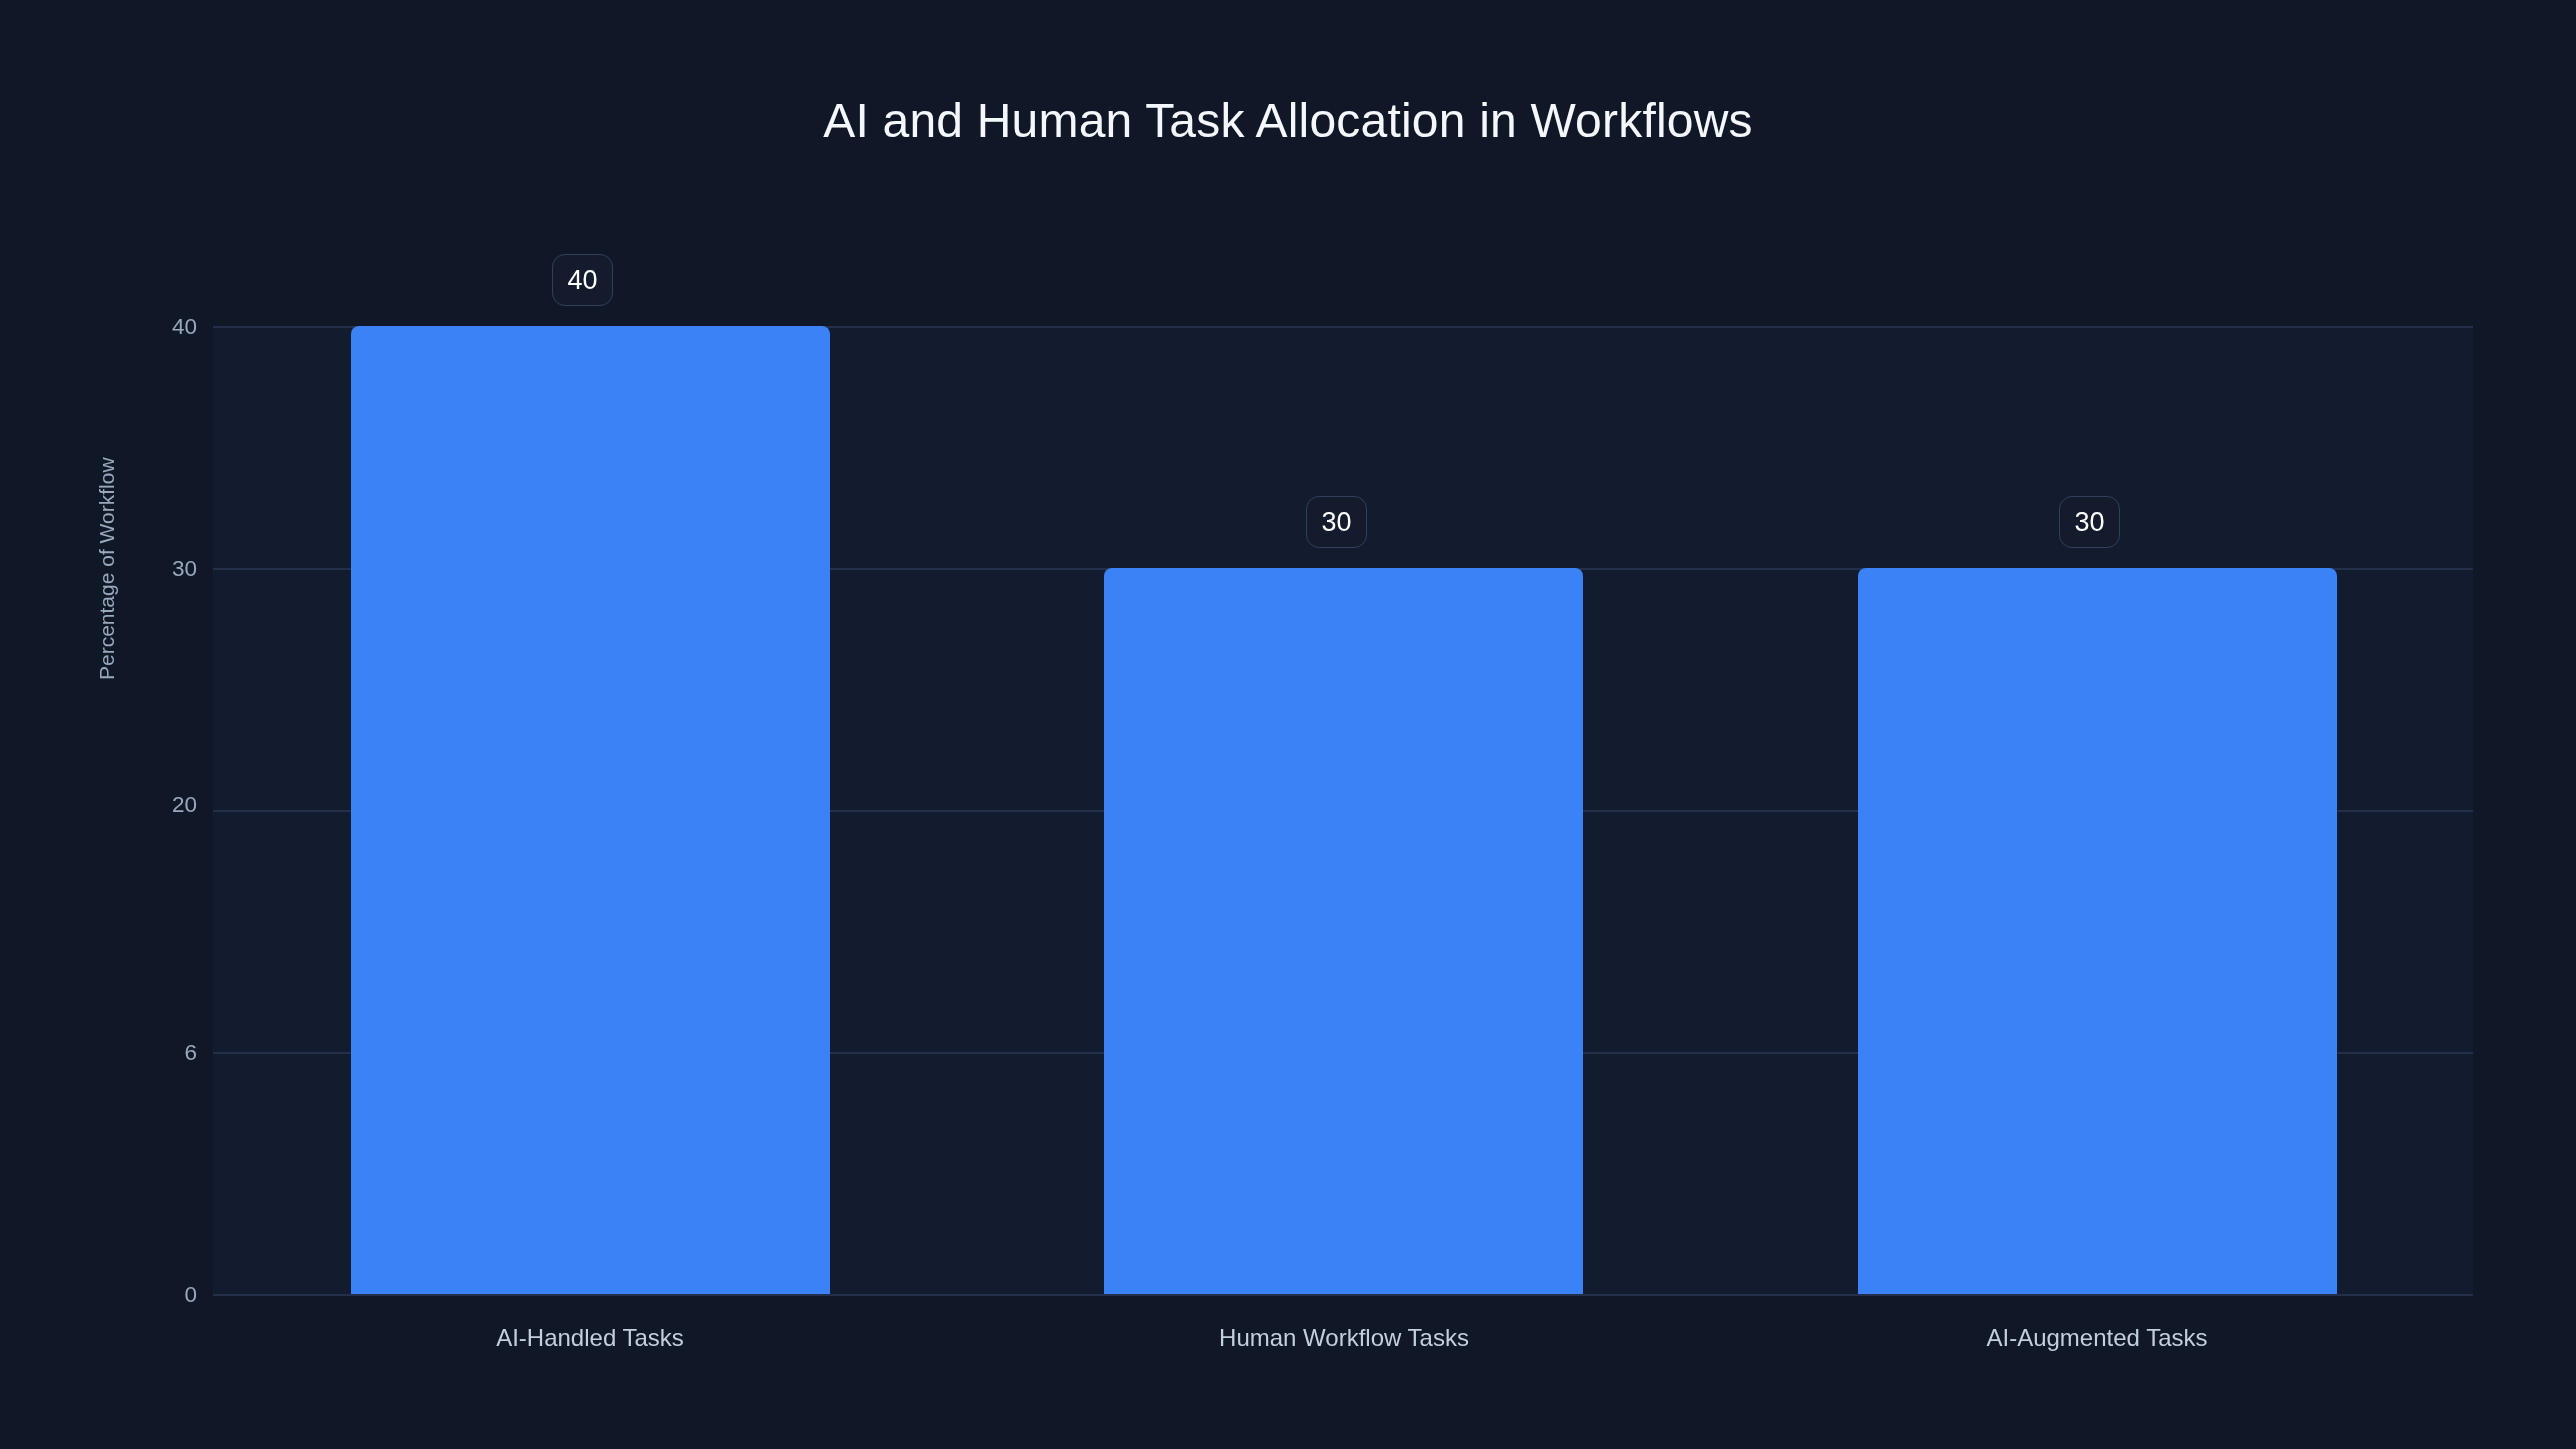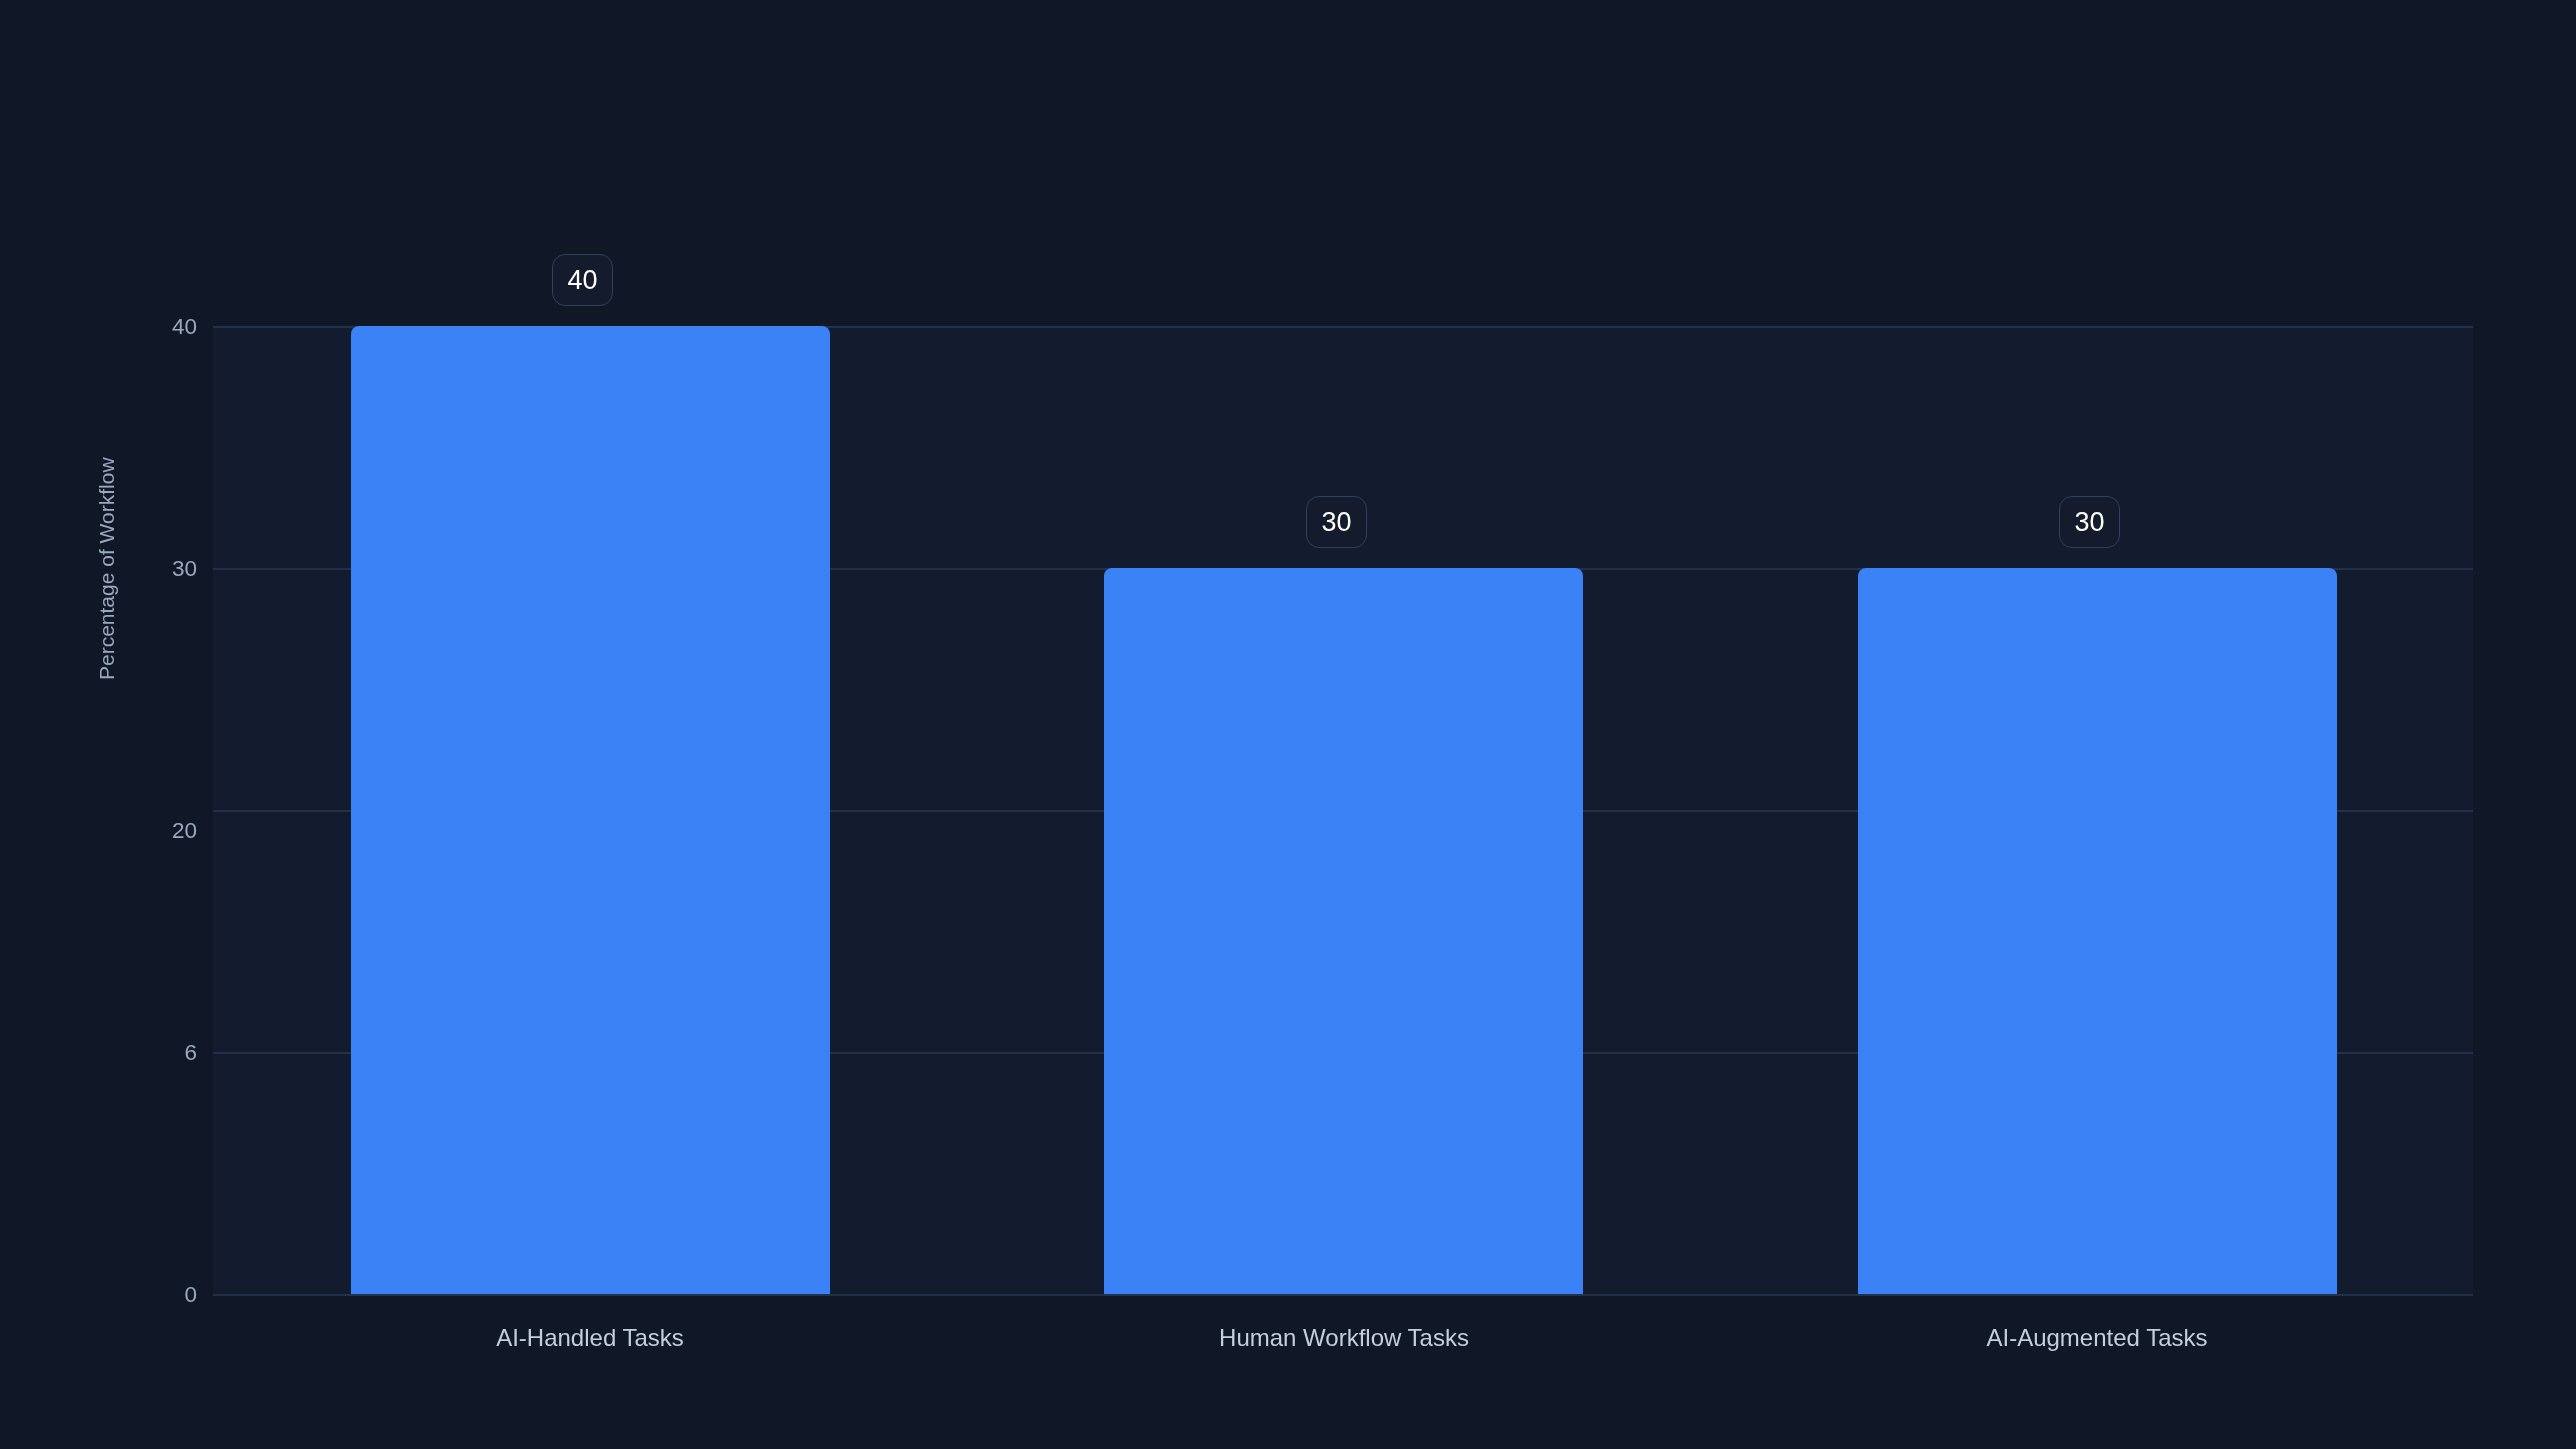--- a/index.html
+++ b/index.html
@@ -117,33 +117,34 @@
     text-align: left;
     white-space: nowrap;
     transform: translateX(-50%);
   }
 </style>
 </head>
 <body>
 
 <div id="chart-root">
 
+  <div class="chart-title">AI and Human Task Allocation in Workflows</div>
 
 
   <div class="plot-area"></div>
 
   <div class="gridline" style="top: 326px; background: rgb(36, 48, 73);"></div>
   <div class="gridline" style="top: 568px; background: rgb(36, 48, 73);"></div>
   <div class="gridline" style="top: 810px; background: rgb(36, 48, 73);"></div>
   <div class="gridline" style="top: 1052px; background: rgb(36, 48, 73);"></div>
   <div class="gridline" style="top: 1294px; background: rgb(36, 48, 73);"></div>
 
   <div class="y-tick-label" style="left:141px; width:56px; top:314px;">40</div>
   <div class="y-tick-label" style="left: 141px; width: 56px; top: 556px;">30</div>
-  <div class="y-tick-label" style="left: 141px; width: 56px; top: 818px;">20</div>
+  <div class="y-tick-label" style="left: 141px; width: 56px; top: 792px;">20</div>
   <div class="y-tick-label" style="left: 141px; width: 56px; top: 1040px;">6</div>
   <div class="y-tick-label" style="left:141px; width:56px; top:1282px;">0</div>
 
   <div class="y-axis-title">Percentage of Workflow</div>
 
   <div class="bar" style="left: 351px; top: 326px; width: 479px; height: 968px; background: rgb(59, 130, 246);"></div>
   <div class="bar" style="left: 1104px; top: 568px; width: 479px; height: 726px; background: rgb(59, 130, 246);"></div>
   <div class="bar" style="left: 1858px; top: 568px; width: 479px; height: 726px; background: rgb(59, 130, 246);"></div>
 
   <div class="value-badge" style="left: 552px; top: 254px;">40</div>

